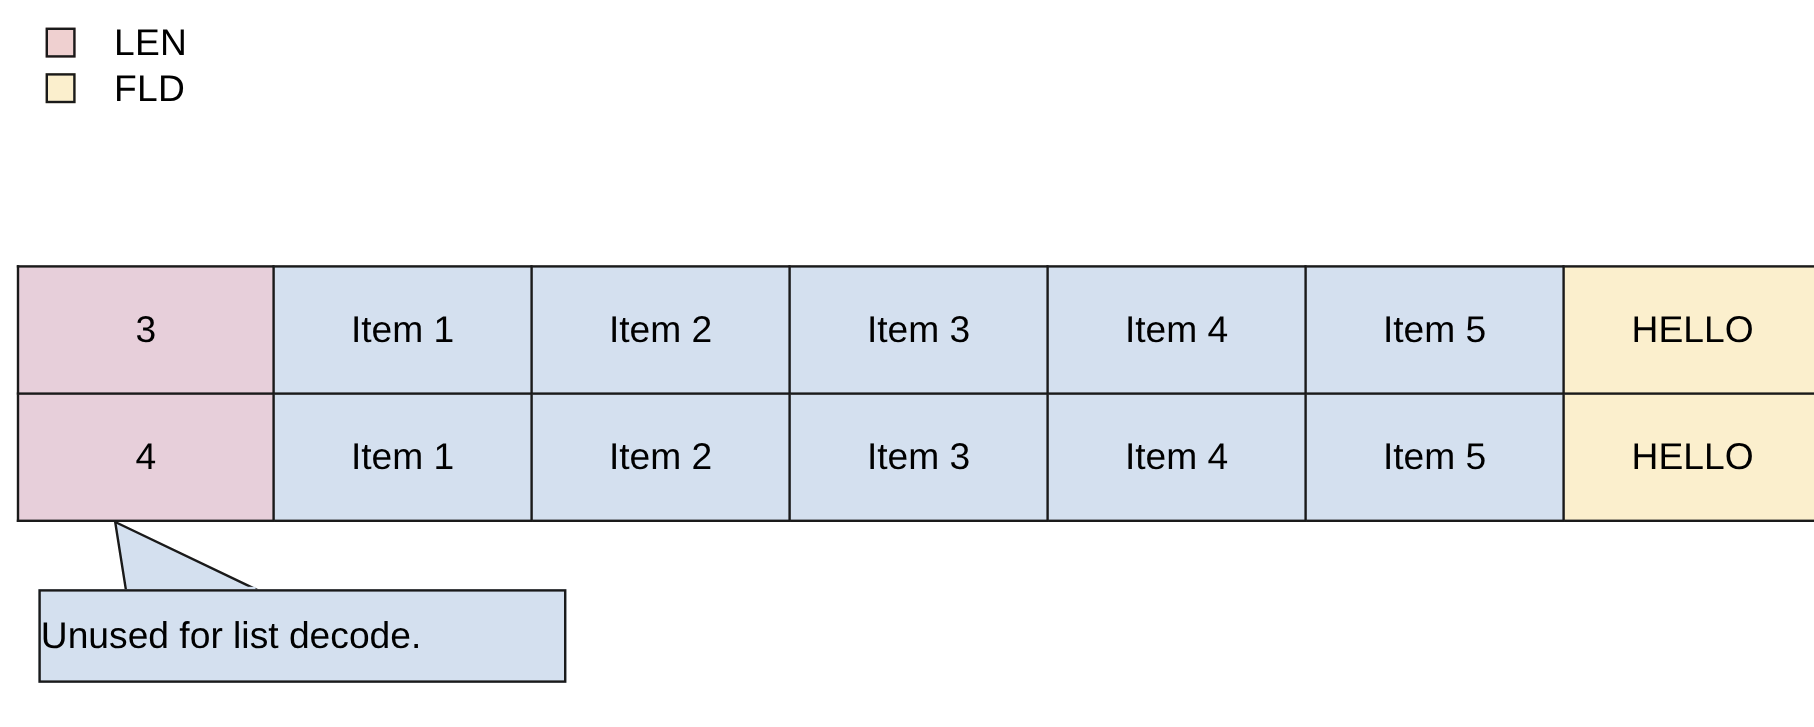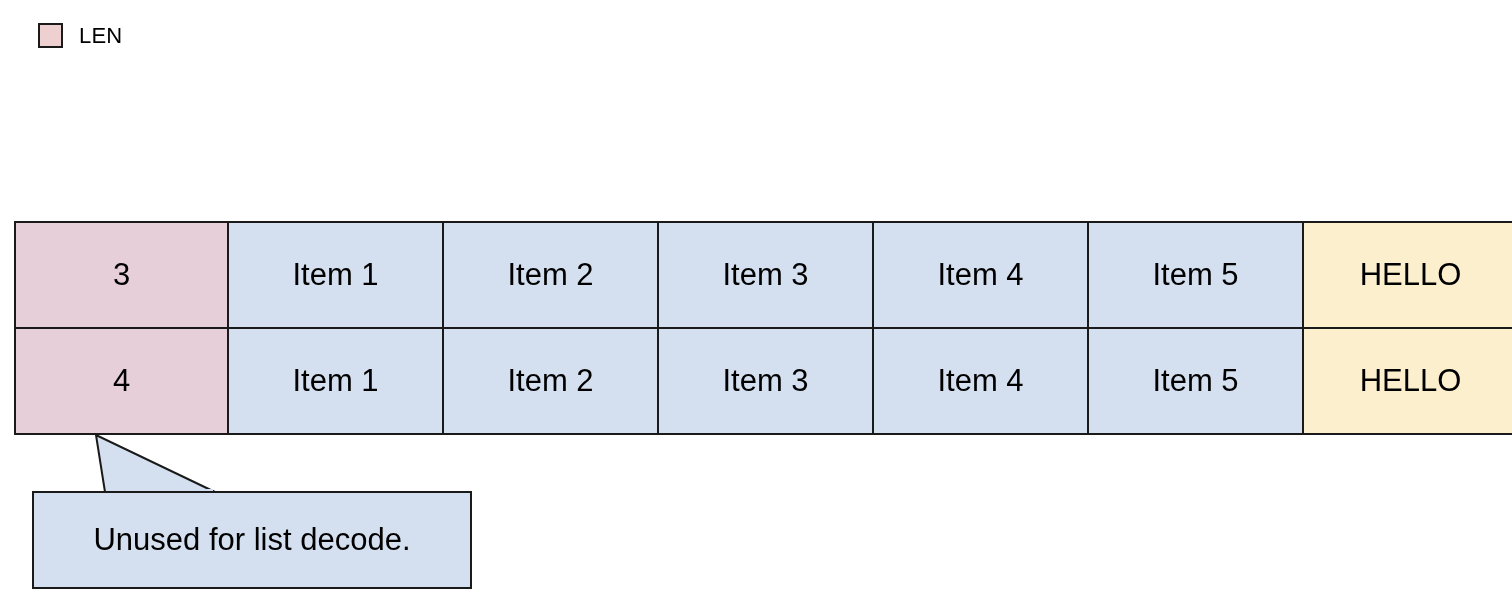--- a/index.html
+++ b/index.html
@@ -31,22 +31,22 @@
     height: 38px;
   }
   .legend-swatch {
     width: 25px;
     height: 25px;
     border: 2px solid #151515;
     box-sizing: border-box;
     flex: 0 0 auto;
   }
   .legend-label {
-    margin-left: 16px;
-    font-size: 22px;
+    margin-left: 32px;
+    font-size: 31px;
     line-height: 31px;
     letter-spacing: 0.2px;
     white-space: nowrap;
   }
 
   
   #data-table {
     position: absolute;
     left: 14px;
     top: 221px;
@@ -66,26 +66,26 @@
   td.cell-len { width: 211px; }
   td.cell-lst { width: 213px; }
   td.cell-fld { width: 213px; }
 
   
   #callout {
     position: absolute;
     left: 32px;
     top: 491px;
     width: 440px;
-    height: 98px;
+    height: 78px;
     box-sizing: border-box;
     border: 2px solid #1a1a1a;
     display: flex;
     flex-direction: column;
-    align-items: center;
+    align-items: flex-start;
     justify-content: center;
   }
   .callout-line {
     font-size: 31px;
     line-height: 40px;
     white-space: nowrap;
   }
   #callout-tail {
     position: absolute;
     left: 32px;
@@ -96,20 +96,24 @@
     pointer-events: none;
   }
 </style>
 </head>
 <body style="background: rgb(255, 255, 255); color: rgb(0, 0, 0);">
 
 <div id="legend">
   <div class="legend-row">
     <span class="legend-swatch" style="background: rgb(239, 208, 208); border-color: rgb(26, 26, 26);"></span>
     <span class="legend-label">LEN</span>
+  </div>
+  <div class="legend-row">
+    <span class="legend-swatch" style="background: rgb(251, 239, 205); border-color: rgb(26, 26, 26);"></span>
+    <span class="legend-label">FLD</span>
   </div>
 </div>
 
 <table id="data-table">
   <tbody>
     <tr>
       <td class="cell-len" style="background: rgb(231, 207, 218); border-color: rgb(26, 26, 26);">3</td>
       <td class="cell-lst" style="background: rgb(212, 224, 239); border-color: rgb(26, 26, 26);">Item 1</td>
       <td class="cell-lst" style="background: rgb(212, 224, 239); border-color: rgb(26, 26, 26);">Item 2</td>
       <td class="cell-lst" style="background: rgb(212, 224, 239); border-color: rgb(26, 26, 26);">Item 3</td>

